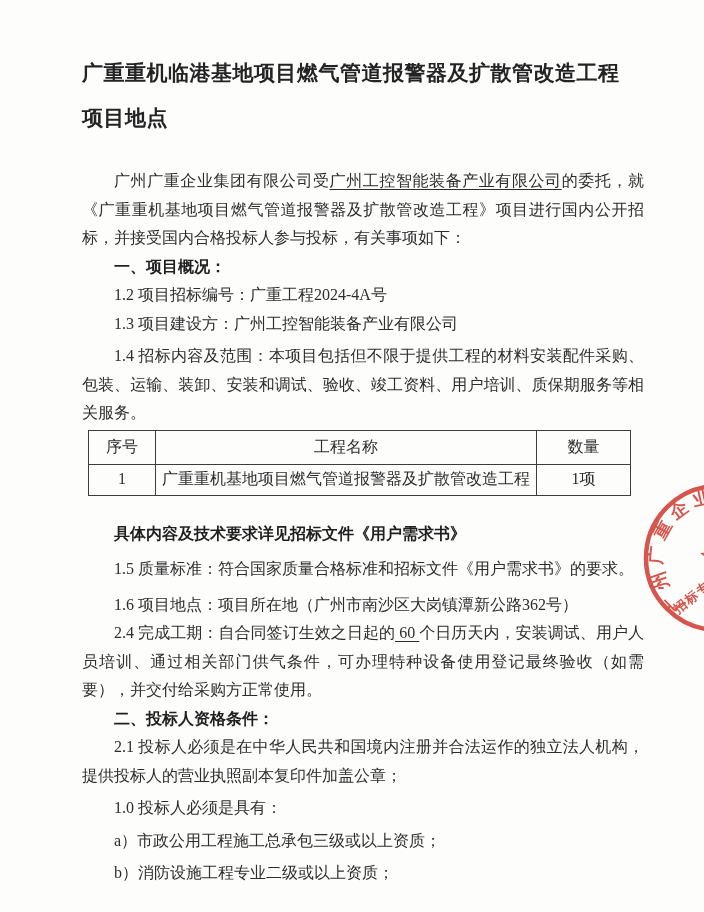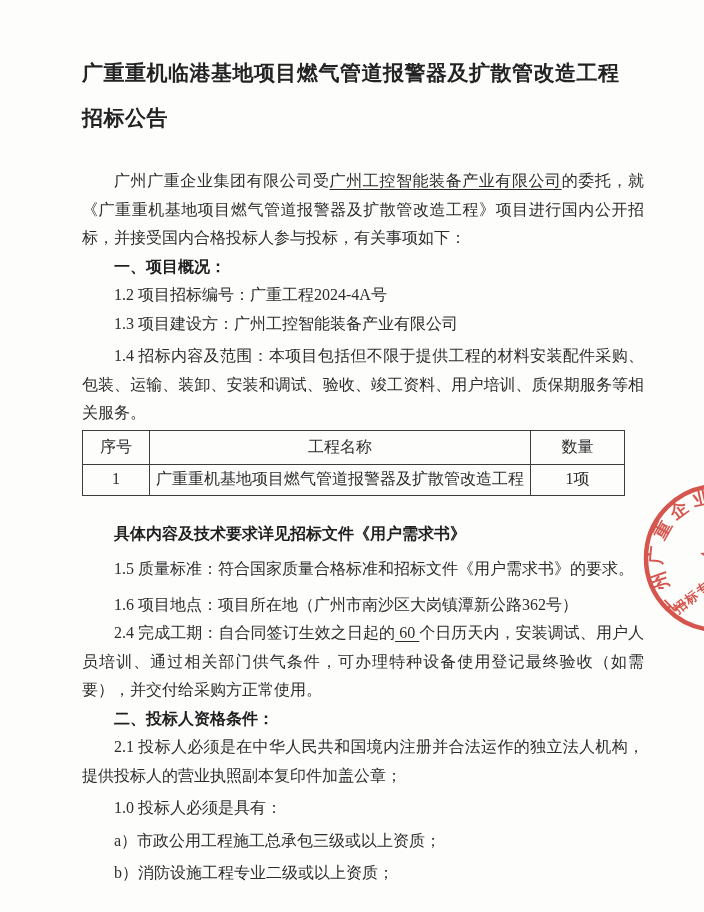--- a/index.html
+++ b/index.html
@@ -28,21 +28,21 @@
     text-align:justify;
   }
   p{margin:0;}
   .indent{text-indent:32px;}
   .bold{font-weight:bold;color:#1f1f1f;}
   .u{text-decoration:underline;text-underline-offset:3px;}
   .mt3{margin-top:7px;}
   .mt4{margin-top:4px;}
   .tbl-wrap{margin-top:2px;}
   table.works{
-    width:543px;margin-left:0;
+    width:543px;margin-left:6px;
     border-collapse:collapse;
     table-layout:fixed;
     padding-left:10px;
   }
   table.works td{
     border:1.8px solid #3c3c3c;
     text-align:center;vertical-align:middle;
     font-size:16px;color:#2d2d2d;
     padding:0;
   }
@@ -60,21 +60,21 @@
     font-family:"Liberation Serif","DejaVu Serif",serif;
     font-weight:bold;
   }
 </style>
 </head>
 <body>
 
 <div class="page">
 
   <h1 class="title">广重重机临港基地项目燃气管道报警器及扩散管改造工程</h1>
-  <h1 class="title title-2">招标公告</h1>
+  <h1 class="title title-2">项目地点</h1>
 
   <div class="body">
 
     <p class="indent"><span>广州广重企业集团有限公司受</span><span class="u">广州工控智能装备产业有限公司</span><span>的委托，就《广重重机基地项目燃气管道报警器及扩散管改造工程》项目进行国内公开招标，并接受国内合格投标人参与投标，有关事项如下：</span></p>
 
     <p class="indent bold">一、项目概况：</p>
     <p class="indent">1.2 项目招标编号：广重工程2024-4A号</p>
     <p class="indent">1.3 项目建设方：广州工控智能装备产业有限公司</p>
     <p class="indent mt4">1.4 招标内容及范围：本项目包括但不限于提供工程的材料安装配件采购、包装、运输、装卸、安装和调试、验收、竣工资料、用户培训、质保期服务等相关服务。</p>
 

